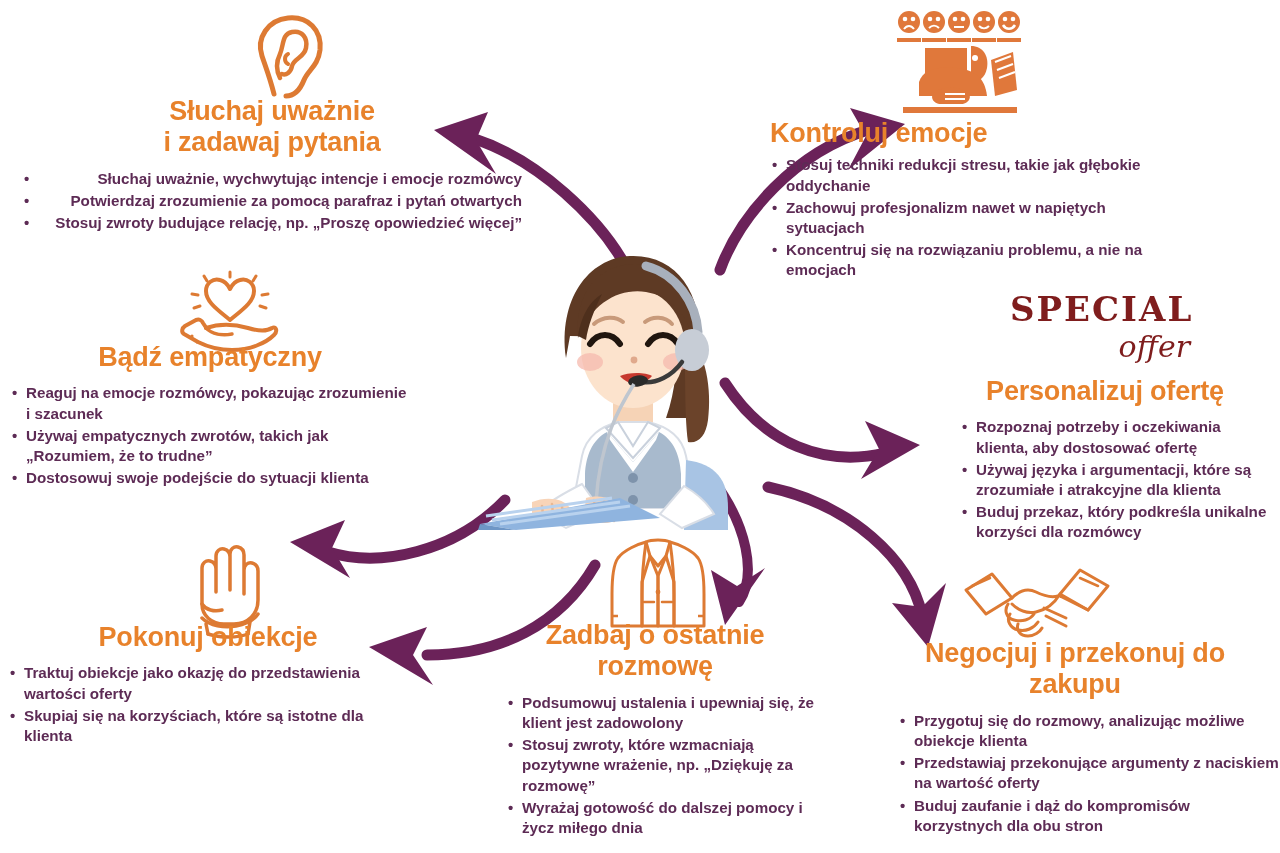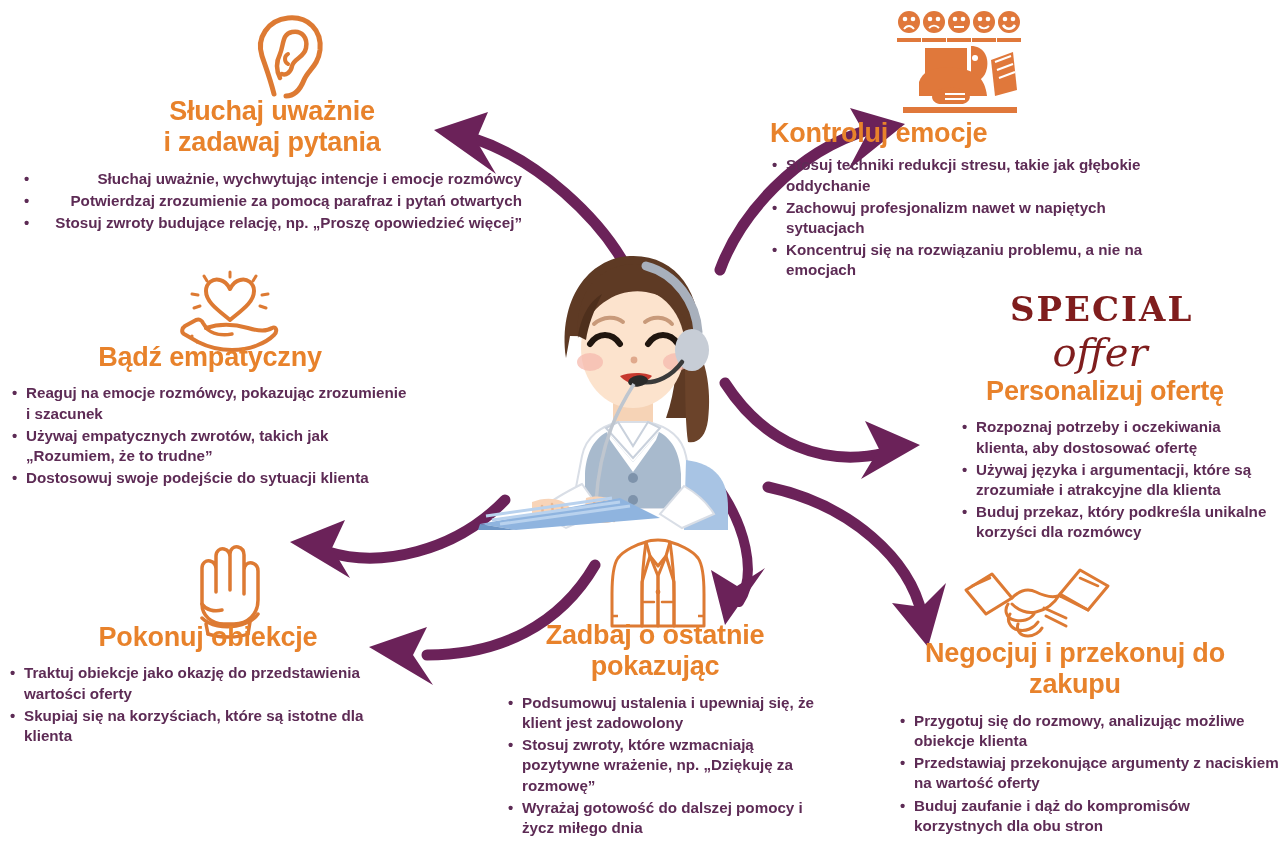--- a/index.html
+++ b/index.html
@@ -253,21 +253,21 @@
     <h2>Bądź empatyczny</h2>
     <ul style="margin-top:10px; text-align:left;">
       <li>Reaguj na emocje rozmówcy, pokazując zrozumienie i szacunek</li>
       <li>Używaj empatycznych zwrotów, takich jak „Rozumiem, że to trudne”</li>
       <li>Dostosowuj swoje podejście do sytuacji klienta</li>
     </ul>
   </div>
 
   <div class="handwrite" style="left:1010px; top:292px; width:180px; text-align:center;">
     <div style="font-size:34px; font-weight:bold; letter-spacing:2px; line-height:1;">SPECIAL</div>
-    <div style="font-size:40px; font-style:italic; line-height:1.1; margin-top:4px;">offer</div>
+    <div style="font-size:30px; font-style:italic; line-height:1.1; margin-top:4px;text-align:right;">offer</div>
   </div>
 
   <div class="sec center-title" style="left:940px; top:376px; width:330px;">
     <h2>Personalizuj ofertę</h2>
     <ul style="margin-top:10px; text-align:left; padding-left:20px;">
       <li>Rozpoznaj potrzeby i oczekiwania klienta, aby dostosować ofertę</li>
       <li>Używaj języka i argumentacji, które są zrozumiałe i atrakcyjne dla klienta</li>
       <li>Buduj przekaz, który podkreśla unikalne korzyści dla rozmówcy</li>
     </ul>
   </div>
@@ -306,21 +306,21 @@
       <circle cx="50" cy="56" r="2.4" fill="#DD7A33"></circle>
       <path d="M36,66 L46,66" stroke="#DD7A33" stroke-width="2.5" stroke-linecap="round"></path>
       <path d="M54,66 L64,66" stroke="#DD7A33" stroke-width="2.5" stroke-linecap="round"></path>
       <path d="M10,80 L4,80 M90,80 L96,80" stroke="#DD7A33" stroke-width="2.5"></path>
     </svg>
   </div>
 
   <div class="sec center-title" style="left:490px; top:620px; width:330px;">
     <h2>
       <span>Zadbaj o ostatnie</span><br>
-      <span>pokazując</span>
+      <span>rozmowę</span>
     </h2>
     <ul style="margin-top:10px; text-align:left; padding-left:16px;">
       <li>Podsumowuj ustalenia i upewniaj się, że klient jest zadowolony</li>
       <li>Stosuj zwroty, które wzmacniają pozytywne wrażenie, np. „Dziękuję za rozmowę”</li>
       <li>Wyrażaj gotowość do dalszej pomocy i życz miłego dnia</li>
     </ul>
   </div>
 
   <div class="icon" style="left:962px; top:552px; width:150px; height:88px;">
     <svg viewBox="0 0 150 88" width="150" height="88">

